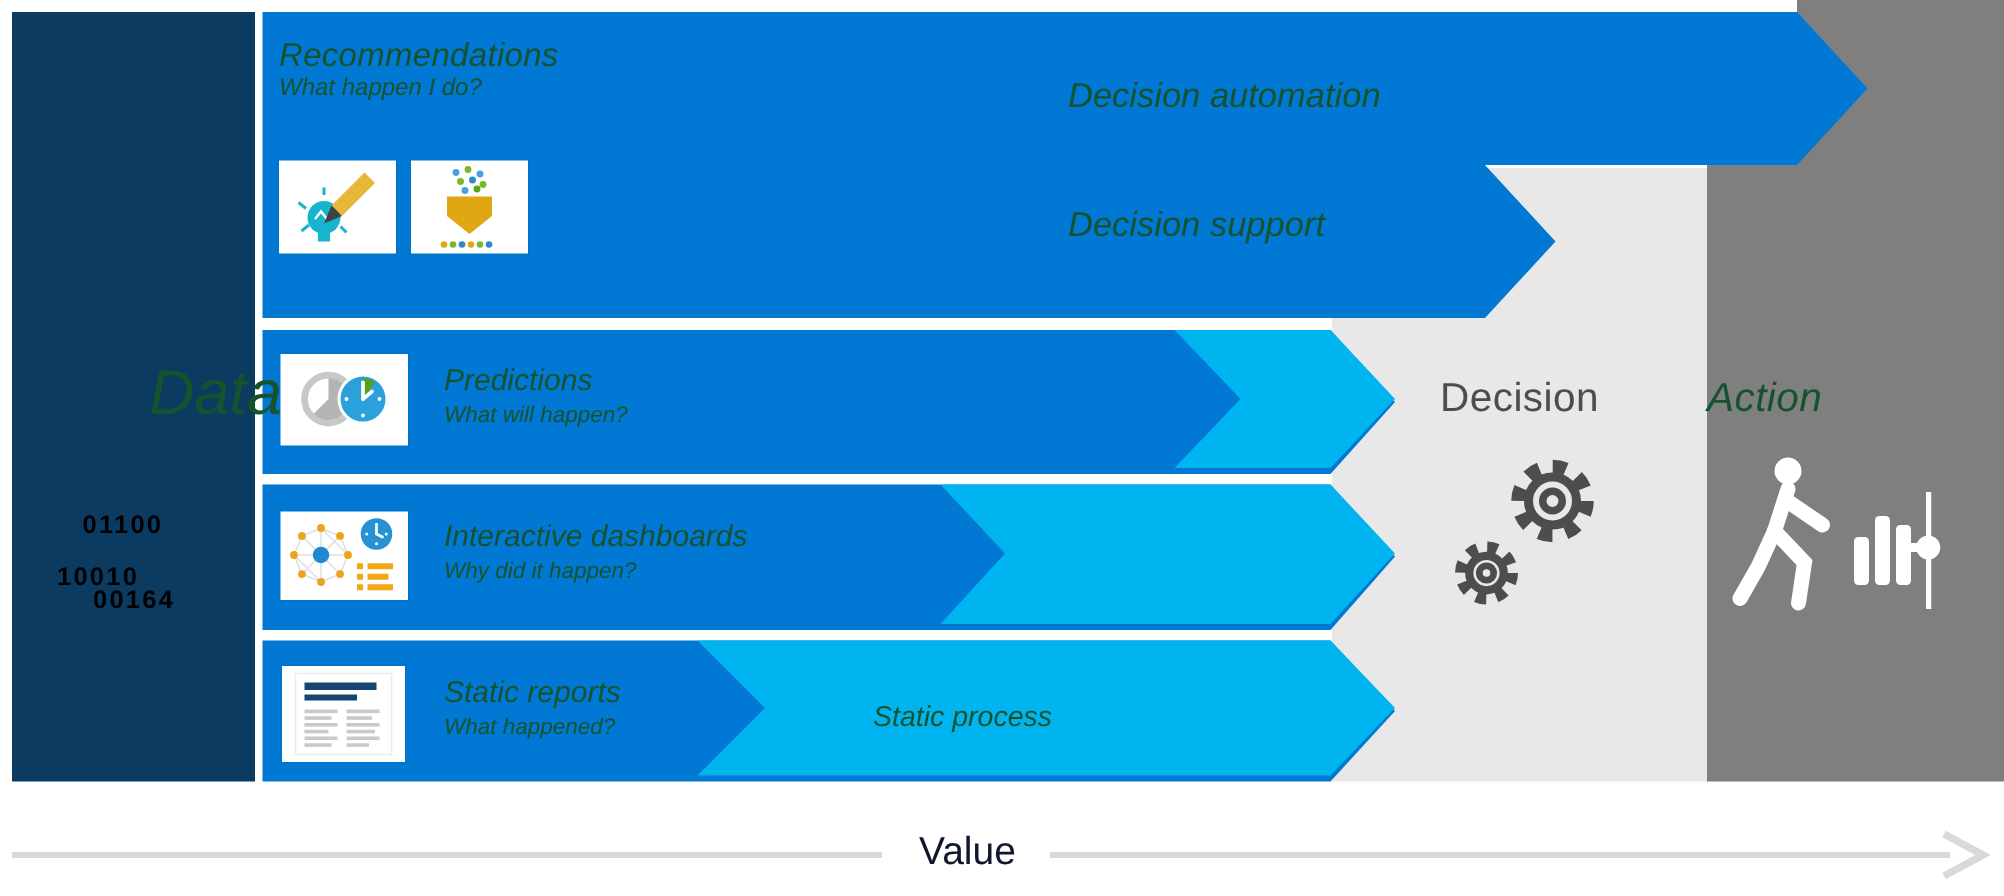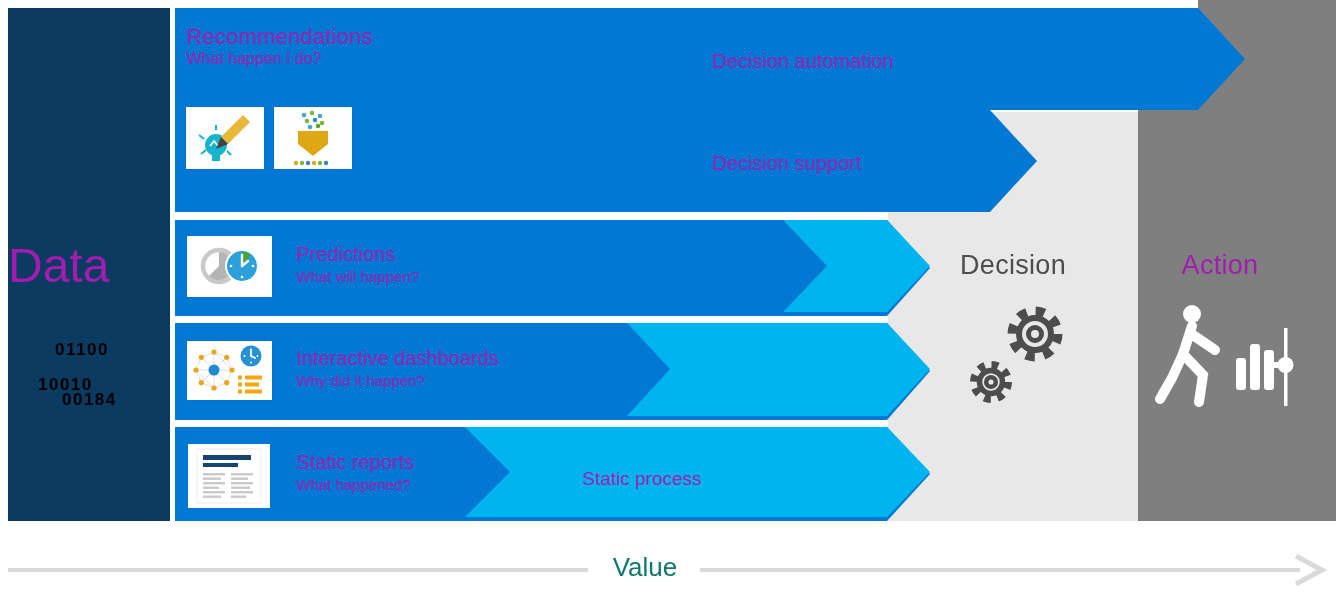--- a/index.html
+++ b/index.html
@@ -1,26 +1,26 @@
 <!DOCTYPE html>
 <html><head>
 <meta charset="utf-8">
 <style>
   html,body{margin:0;padding:0;background:#fff;}
   #stage{
     position:relative;width:1336px;height:597px;background:#ffffff;overflow:hidden;
     font-family:"Liberation Sans","DejaVu Sans",sans-serif;
   }
   .abs{position:absolute;}
-  .wt{color:#a21caf;}
+  .wt{color:#14532d;font-style:italic;}
   .block-title{font-size:22px;font-weight:400;letter-spacing:.2px;}
   .block-sub{font-size:16px;font-weight:400;}
   .row-title{font-size:20px;font-weight:400;}
   .row-sub{font-size:15px;font-weight:400;margin-top:2px;}
-  .arrow-label{font-size:20px;font-weight:400;}
+  .arrow-label{font-size:23px;font-weight:400;}
   .big-label{font-size:27px;font-weight:300;letter-spacing:.3px;}
   .card{position:absolute;background:#ffffff;box-shadow:0 0 0 1px rgba(0,0,0,0.03);}
   .bin{position:absolute;color:#000000;font-size:17px;font-weight:bold;letter-spacing:1.5px;line-height:1;}
   svg{display:block;}
 </style>
 </head>
 <body>
 
 <div id="stage">
 
@@ -39,46 +39,46 @@
     <polygon points="175,220 887,220 930,268 887,316 175,316" fill="#0078d4"></polygon>
     <polygon points="783,220 887,220 930,266 887,312 783,312 827,266" fill="#00b4ef"></polygon>
 
     <polygon points="175,323 887,323 930,371 887,420 175,420" fill="#0078d4"></polygon>
     <polygon points="627,323 887,323 930,369 887,416 627,416 670,369" fill="#00b4ef"></polygon>
 
     <polygon points="175,427 887,427 930,474 887,521 175,521" fill="#0078d4"></polygon>
     <polygon points="465,427 887,427 930,472 887,517 465,517 510,472" fill="#00b4ef"></polygon>
   </svg>
 
-  <div class="abs wt" style="left:8px;top:238px;width:180px;text-align:left;font-size:48px;font-weight:300;">Data</div>
+  <div class="abs wt" style="left:8px;top:238px;width:180px;text-align:right;font-size:42px;font-weight:300;">Data</div>
   <div class="bin" style="left:55px;top:341px;">01100</div>
   <div class="bin" style="left:38px;top:376px;">10010</div>
-  <div class="bin" style="left:62px;top:391px;">00184</div>
+  <div class="bin" style="left:62px;top:391px;">00164</div>
 
   <div class="abs wt block-title" style="left:186px;top:24px;">Recommendations</div>
   <div class="abs wt block-sub" style="left:186px;top:50px;">What happen I do?</div>
   <div class="abs wt arrow-label" style="left:712px;top:50px;">Decision automation</div>
-  <div class="abs wt arrow-label" style="left:712px;top:152px;">Decision support</div>
+  <div class="abs wt arrow-label" style="left:712px;top:136px;">Decision support</div>
   <div class="abs wt" style="left:582px;top:468px;font-size:19px;">Static process</div>
 
   <div class="abs wt" style="left:296px;top:243px;">
     <div class="row-title">Predictions</div>
     <div class="row-sub">What will happen?</div>
   </div>
   <div class="abs wt" style="left:296px;top:347px;">
     <div class="row-title">Interactive dashboards</div>
     <div class="row-sub">Why did it happen?</div>
   </div>
   <div class="abs big-label" style="left:888px;top:250px;width:250px;text-align:center;color:#4d4d4d;">Decision</div>
 
   <div class="abs wt" style="left:296px;top:451px;">
     <div class="row-title">Static reports</div>
     <div class="row-sub">What happened?</div>
   </div>
-  <div class="abs big-label wt" style="left:1138px;top:250px;width:164px;text-align:center;">Action</div>
+  <div class="abs big-label wt" style="left:1138px;top:250px;width:164px;text-align:left;">Action</div>
 
   <div class="card" style="left:186px;top:107px;width:78px;height:62px;">
     <svg width="78" height="62" viewBox="0 0 78 62">
       <g stroke="#17b5cd" stroke-width="2">
         <line x1="13" y1="28" x2="18" y2="32"></line>
           <line x1="15" y1="47" x2="20" y2="43"></line>
         <line x1="45" y1="48" x2="41" y2="44"></line>
           <line x1="30" y1="18" x2="30" y2="23"></line>
       </g>
       <circle cx="30" cy="38" r="11" fill="#17b5cd"></circle>
@@ -223,19 +223,19 @@
       <rect x="84" y="66" width="10" height="32" rx="3"></rect>
       <rect x="98" y="52" width="10" height="46" rx="3"></rect>
       <rect x="112" y="58" width="10" height="40" rx="3"></rect>
       <rect x="120" y="70" width="14" height="6"></rect>
       <rect x="132" y="36" width="3.5" height="78"></rect>
       <circle cx="133.5" cy="73" r="8"></circle>
     </g>
   </svg>
 
   <div class="abs" style="left:8px;top:568px;width:580px;height:4px;background:#d9d9d9;"></div>
-  <div class="abs" style="left:600px;top:552px;width:90px;text-align:center;font-size:26px;font-weight:300;color:#0f766e;">Value</div>
+  <div class="abs" style="left:600px;top:552px;width:90px;text-align:center;font-size:26px;font-weight:300;color:#0f172a;">Value</div>
   <svg class="abs" style="left:698px;top:550px;" width="632" height="40" viewBox="0 0 632 40">
     <line x1="2" y1="20" x2="602" y2="20" stroke="#d9d9d9" stroke-width="4"></line>
     <polyline points="598,6 624,20 598,34" stroke="#d9d9d9" stroke-width="5" fill="none"></polyline>
   </svg>
 
 </div>
 
 </body></html>

